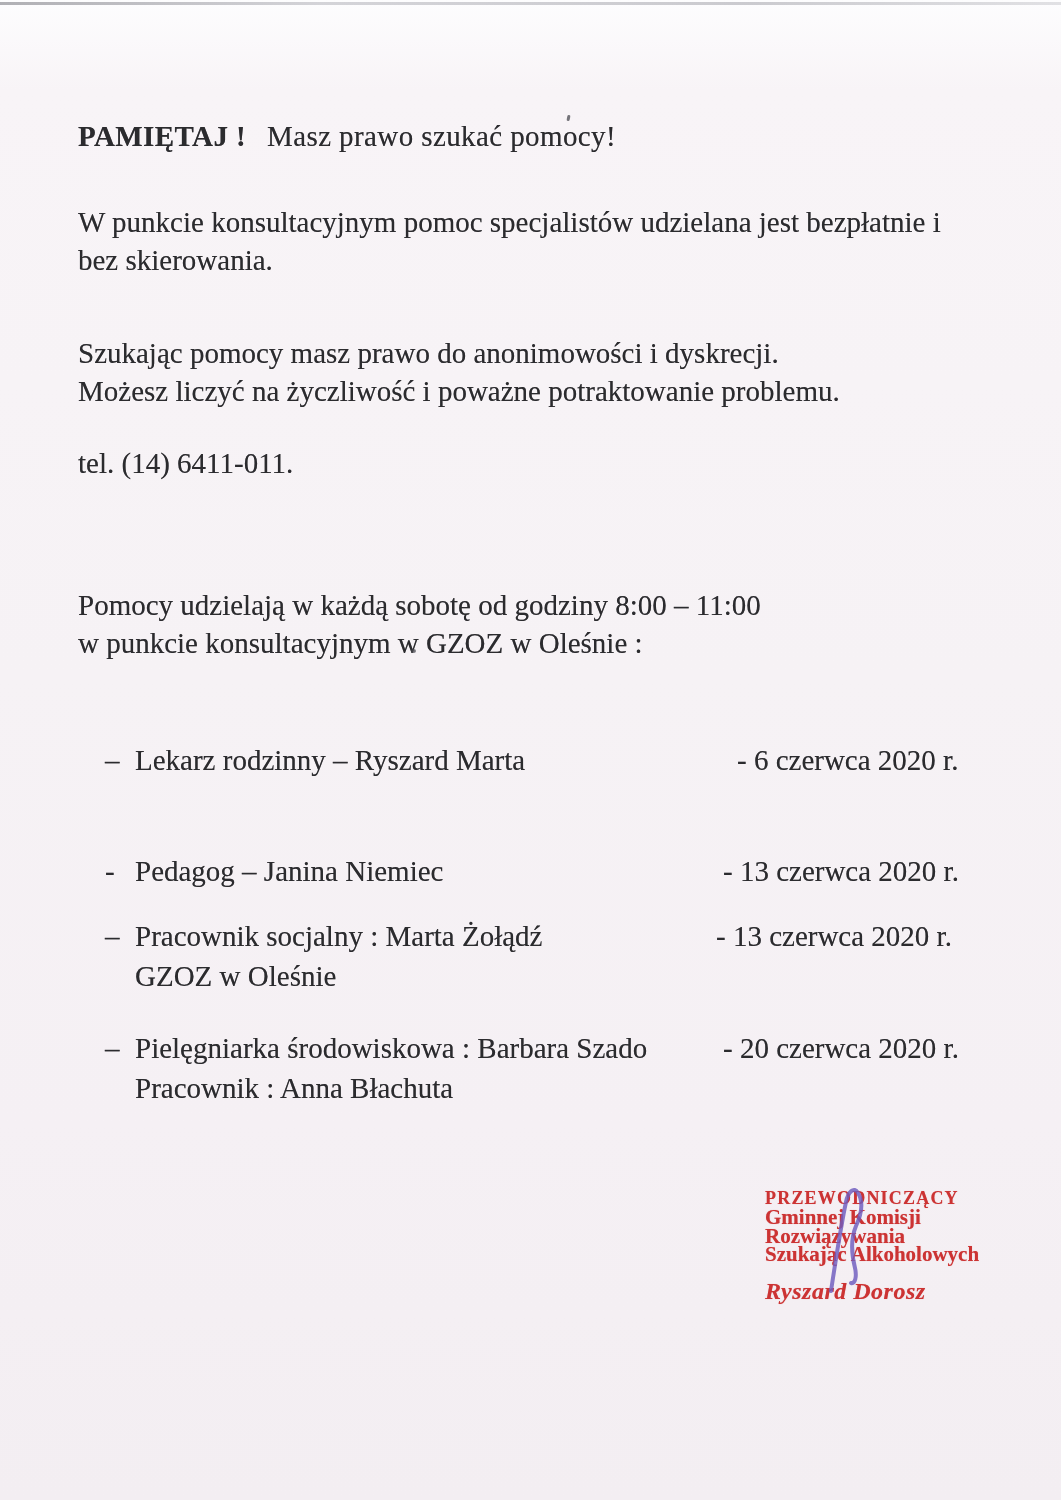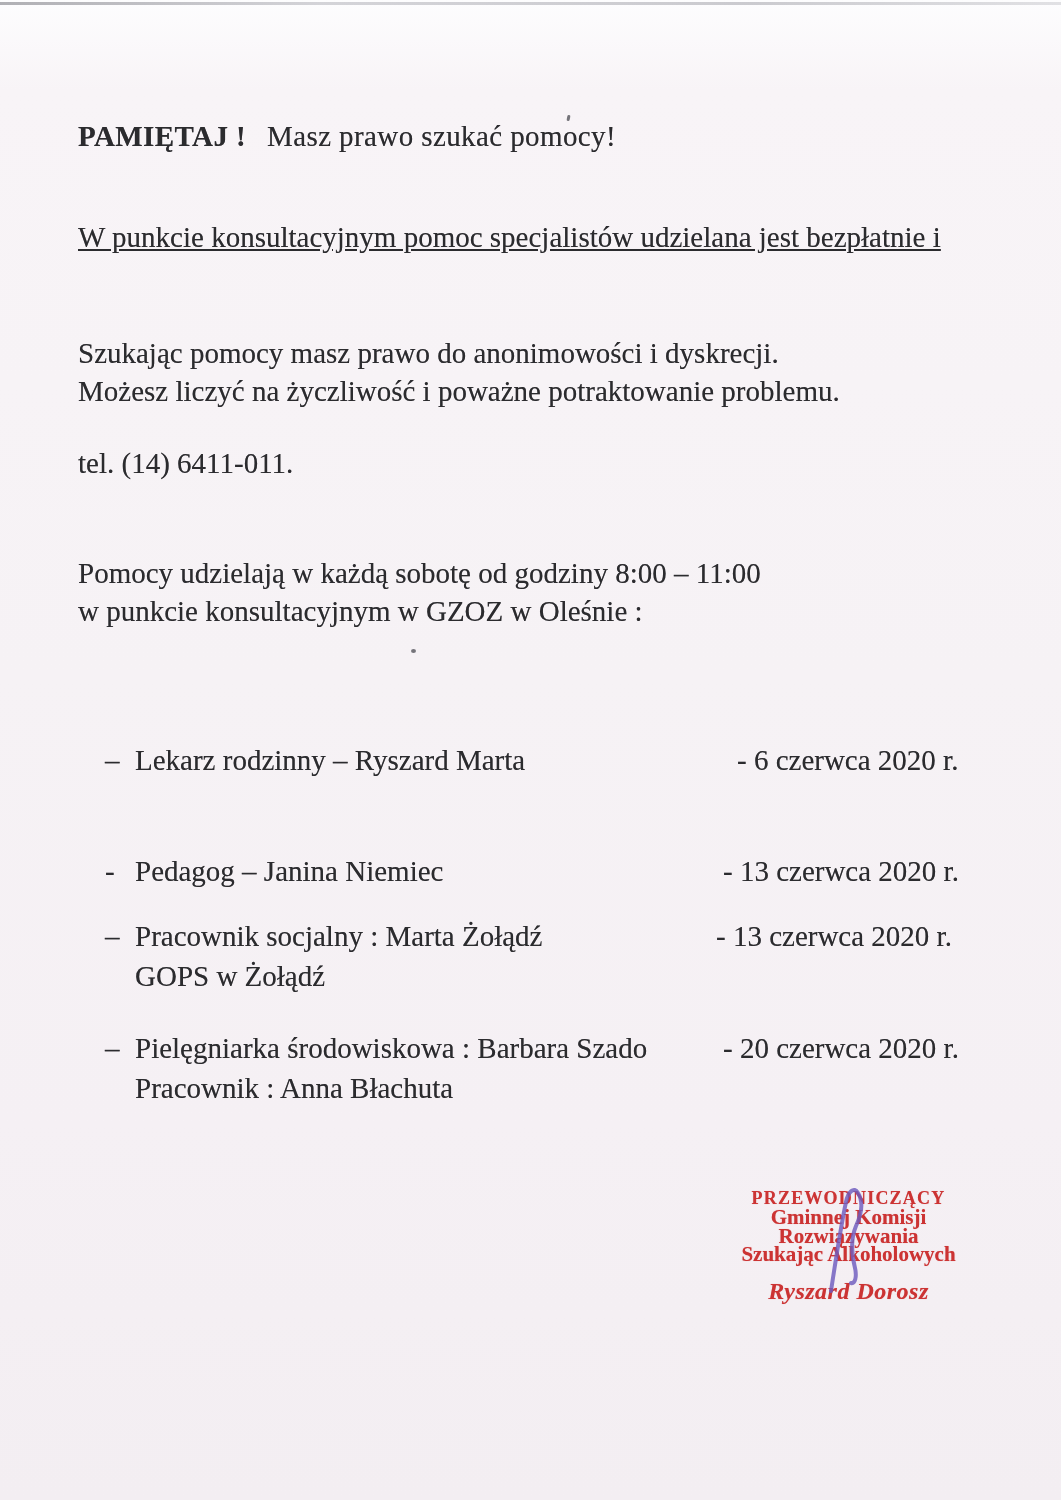--- a/index.html
+++ b/index.html
@@ -22,35 +22,35 @@
     font-size:29px;letter-spacing:.4px;white-space:nowrap;
     text-shadow:0 0 .6px rgba(40,40,46,.55);
   }
   .title .bold{font-weight:bold;}
   .title .rest{margin-left:21px;}
   .para{
     position:absolute;left:78px;
     font-size:29px;line-height:38px;white-space:nowrap;
     text-shadow:0 0 .6px rgba(40,40,46,.5);
   }
-  .p1{top:218px;text-decoration:underline;} .p2{top:334px;} .p3{top:444px;} .p4{top:554px;}
+  .p1{top:203px;} .p2{top:334px;} .p3{top:444px;} .p4{top:586px;}
   .row{
     position:absolute;left:105px;width:920px;
     font-size:29px;line-height:40px;white-space:nowrap;
     text-shadow:0 0 .6px rgba(40,40,46,.5);
   }
   .r1{top:740px;} .r2{top:851px;} .r3{top:916px;} .r4{top:1028px;}
   .row .bullet{position:absolute;left:0;top:0;}
   .row .name{margin-left:30px;}
   .row .name2{margin-left:30px;}
   .row .date{position:absolute;top:0;}
   .r1 .date{left:632px;} .r2 .date{left:618px;} .r3 .date{left:611px;} .r4 .date{left:618px;}
   .stamp{
-    position:absolute;left:726px;top:1188px;width:245px;
-    text-align:center;color:#cc3333;
+    position:absolute;left:765px;top:1188px;width:245px;
+    color:#cc3333;
     font-family:"Liberation Serif","DejaVu Serif",serif;
     text-shadow:0 0 .7px rgba(204,60,60,.55);
   }
   .stamp .role{font-size:18px;font-weight:bold;letter-spacing:1.2px;line-height:20px;}
   .stamp .org{font-size:21px;line-height:18.5px;font-weight:bold;}
   .stamp .sname{margin-top:14px;font-size:24px;font-weight:bold;font-style:italic;letter-spacing:.5px;}
   .sig-svg{position:absolute;left:0;top:0;pointer-events:none;}
   .artifact-dot{
     position:absolute;width:5px;height:4px;border-radius:50%;
     background:#4a4a50;opacity:.75;
@@ -63,20 +63,21 @@
 
 <div class="page">
   <div class="topline"></div>
 
   <div class="title">
     <span class="bold">PAMIĘTAJ !</span><span class="rest">Masz prawo szukać pomocy!</span>
   </div>
 
   <div class="para p1">
     <div>W punkcie konsultacyjnym pomoc specjalistów udzielana jest bezpłatnie i</div>
+    <div>bez skierowania.</div>
   </div>
 
   <div class="para p2">
     <div>Szukając pomocy masz prawo do anonimowości i dyskrecji.</div>
     <div>Możesz liczyć na życzliwość i poważne potraktowanie problemu.</div>
   </div>
 
   <div class="para p3">
     <div>tel. (14) 6411-011.</div>
   </div>
@@ -99,21 +100,21 @@
   <div class="row r2">
     <span class="bullet">-</span>
     <div class="name">Pedagog – Janina Niemiec</div>
     <div class="name2"></div>
     <span class="date">- 13 czerwca 2020 r.</span>
   </div>
 
   <div class="row r3">
     <span class="bullet">–</span>
     <div class="name">Pracownik socjalny : Marta Żołądź</div>
-    <div class="name2">GOPS w Żołądź</div>
+    <div class="name2">GZOZ w Oleśnie</div>
     <span class="date">-  13 czerwca  2020 r.</span>
   </div>
 
   <div class="row r4">
     <span class="bullet">–</span>
     <div class="name">Pielęgniarka środowiskowa : Barbara Szado</div>
     <div class="name2">Pracownik : Anna Błachuta</div>
     <span class="date">- 20 czerwca  2020 r.</span>
   </div>
 

